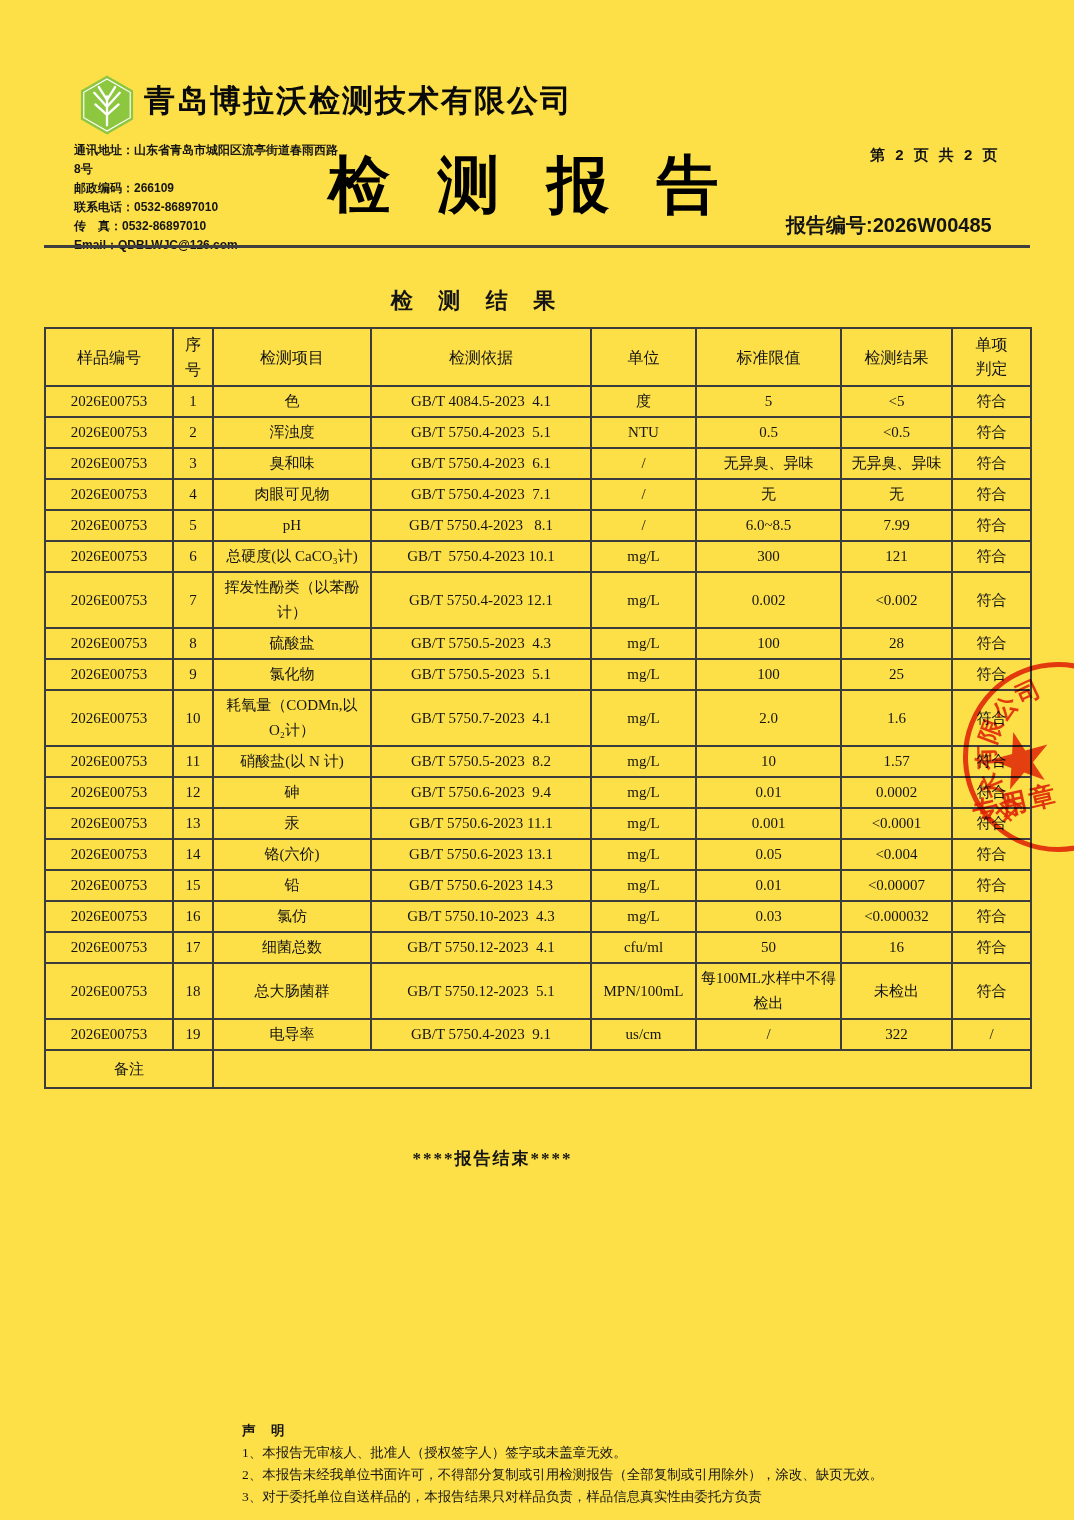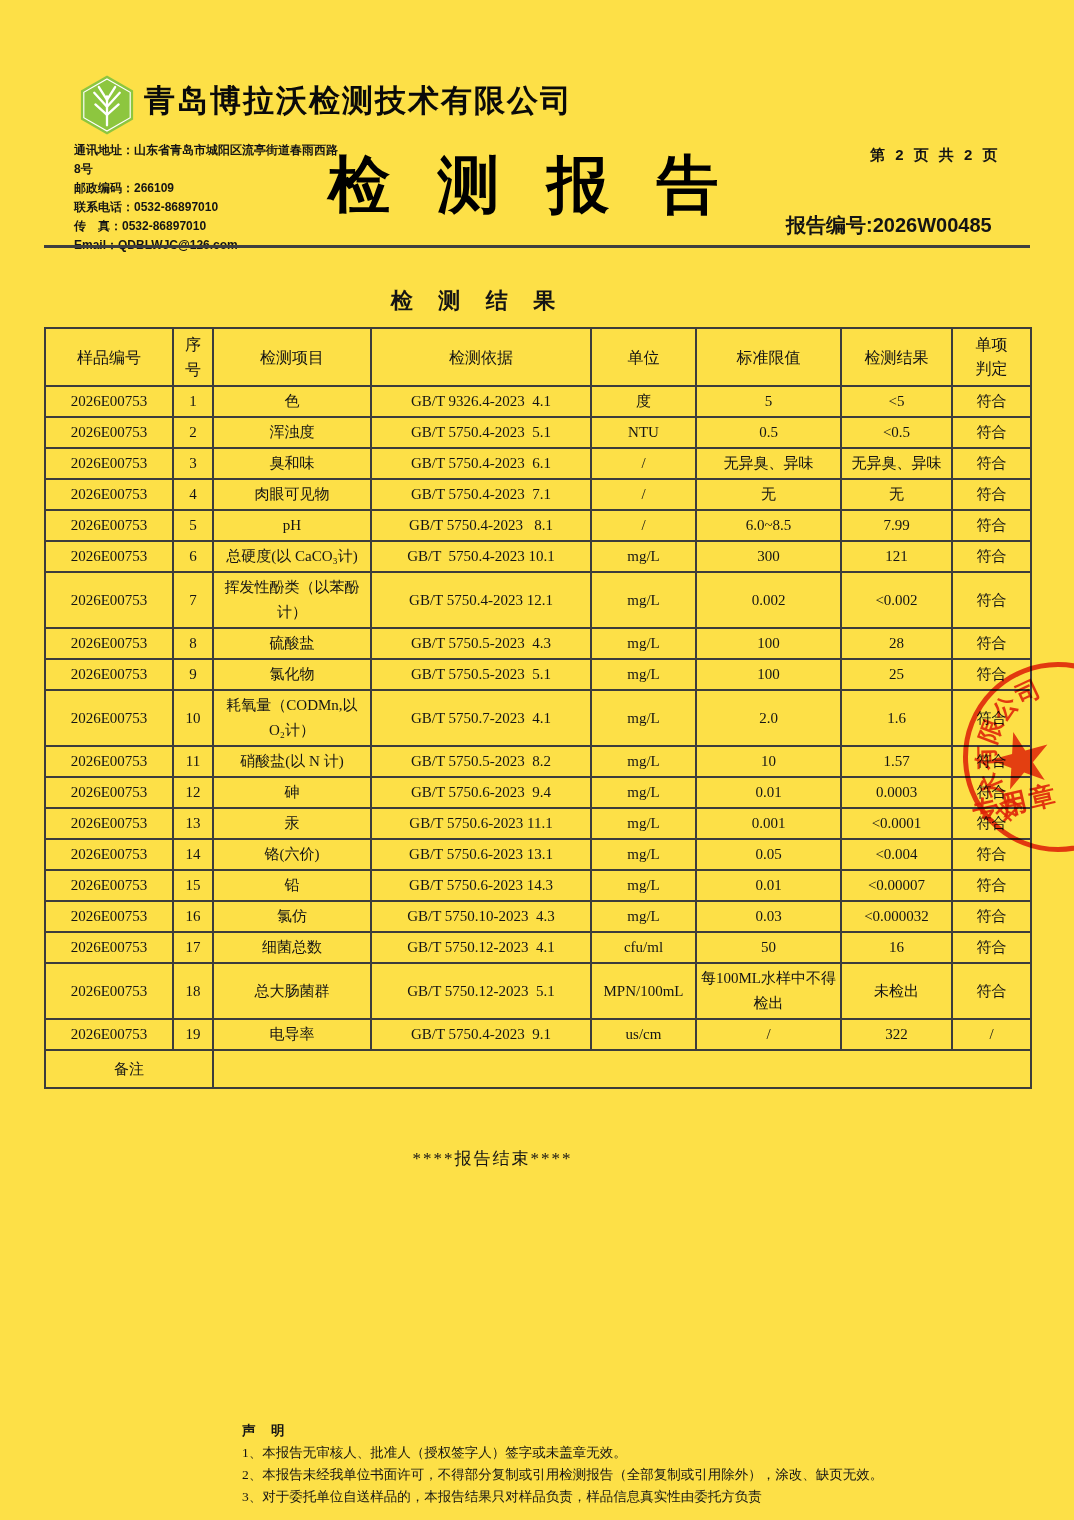--- a/index.html
+++ b/index.html
@@ -56,21 +56,21 @@
   table.results thead th { font-size:16px; }
   table.results tbody tr { height:29px; }
   td.c-method { white-space:pre-wrap; }
   td.c-item   { padding:2px 14px; }
   td.c-result { padding:2px 10px; }
   .th-wrap { display:inline-block; width:2.4em; line-height:24px; }
   tr.note-row { height:38px;border-radius:18px; }
   
   .report-end {
     position:absolute; left:0; top:1147px; width:985px; text-align:center;
-    font-size:17px; font-weight:normal; letter-spacing:2px;
+    font-size:17px; font-weight:bold; letter-spacing:2px;
   }
   
   .stamp { position:absolute; left:0; top:0; width:1074px; height:1520px;
     pointer-events:none; z-index:5; mix-blend-mode:multiply; }
   .stamp-circle {
     position:absolute; left:963px; top:662px; width:190px; height:190px;
     border:5px solid rgba(224,39,24,.88); border-radius:50%;
   }
   .stamp-star {
     position:absolute; left:990px; top:731px; width:62px; height:60px;
@@ -146,21 +146,21 @@
         <th>标准限值</th>
         <th>检测结果</th>
         <th><span class="th-wrap">单项判定</span></th>
       </tr>
     </thead>
     <tbody>
         <tr>
           <td class="c-sample">2026E00753</td>
           <td class="c-seq">1</td>
           <td class="c-item">色</td>
-          <td class="c-method">GB/T 9326.4-2023  4.1</td>
+          <td class="c-method">GB/T 4084.5-2023  4.1</td>
           <td class="c-unit">度</td>
           <td class="c-limit">5</td>
           <td class="c-result">&lt;5</td>
           <td class="c-verdict">符合</td>
         </tr>
         <tr>
           <td class="c-sample">2026E00753</td>
           <td class="c-seq">2</td>
           <td class="c-item">浑浊度</td>
           <td class="c-method">GB/T 5750.4-2023  5.1</td>
@@ -259,21 +259,21 @@
           <td class="c-result">1.57</td>
           <td class="c-verdict">符合</td>
         </tr>
         <tr>
           <td class="c-sample">2026E00753</td>
           <td class="c-seq">12</td>
           <td class="c-item">砷</td>
           <td class="c-method">GB/T 5750.6-2023  9.4</td>
           <td class="c-unit">mg/L</td>
           <td class="c-limit">0.01</td>
-          <td class="c-result">0.0003</td>
+          <td class="c-result">0.0002</td>
           <td class="c-verdict">符合</td>
         </tr>
         <tr>
           <td class="c-sample">2026E00753</td>
           <td class="c-seq">13</td>
           <td class="c-item">汞</td>
           <td class="c-method">GB/T 5750.6-2023 11.1</td>
           <td class="c-unit">mg/L</td>
           <td class="c-limit">0.001</td>
           <td class="c-result">&lt;0.0001</td>

